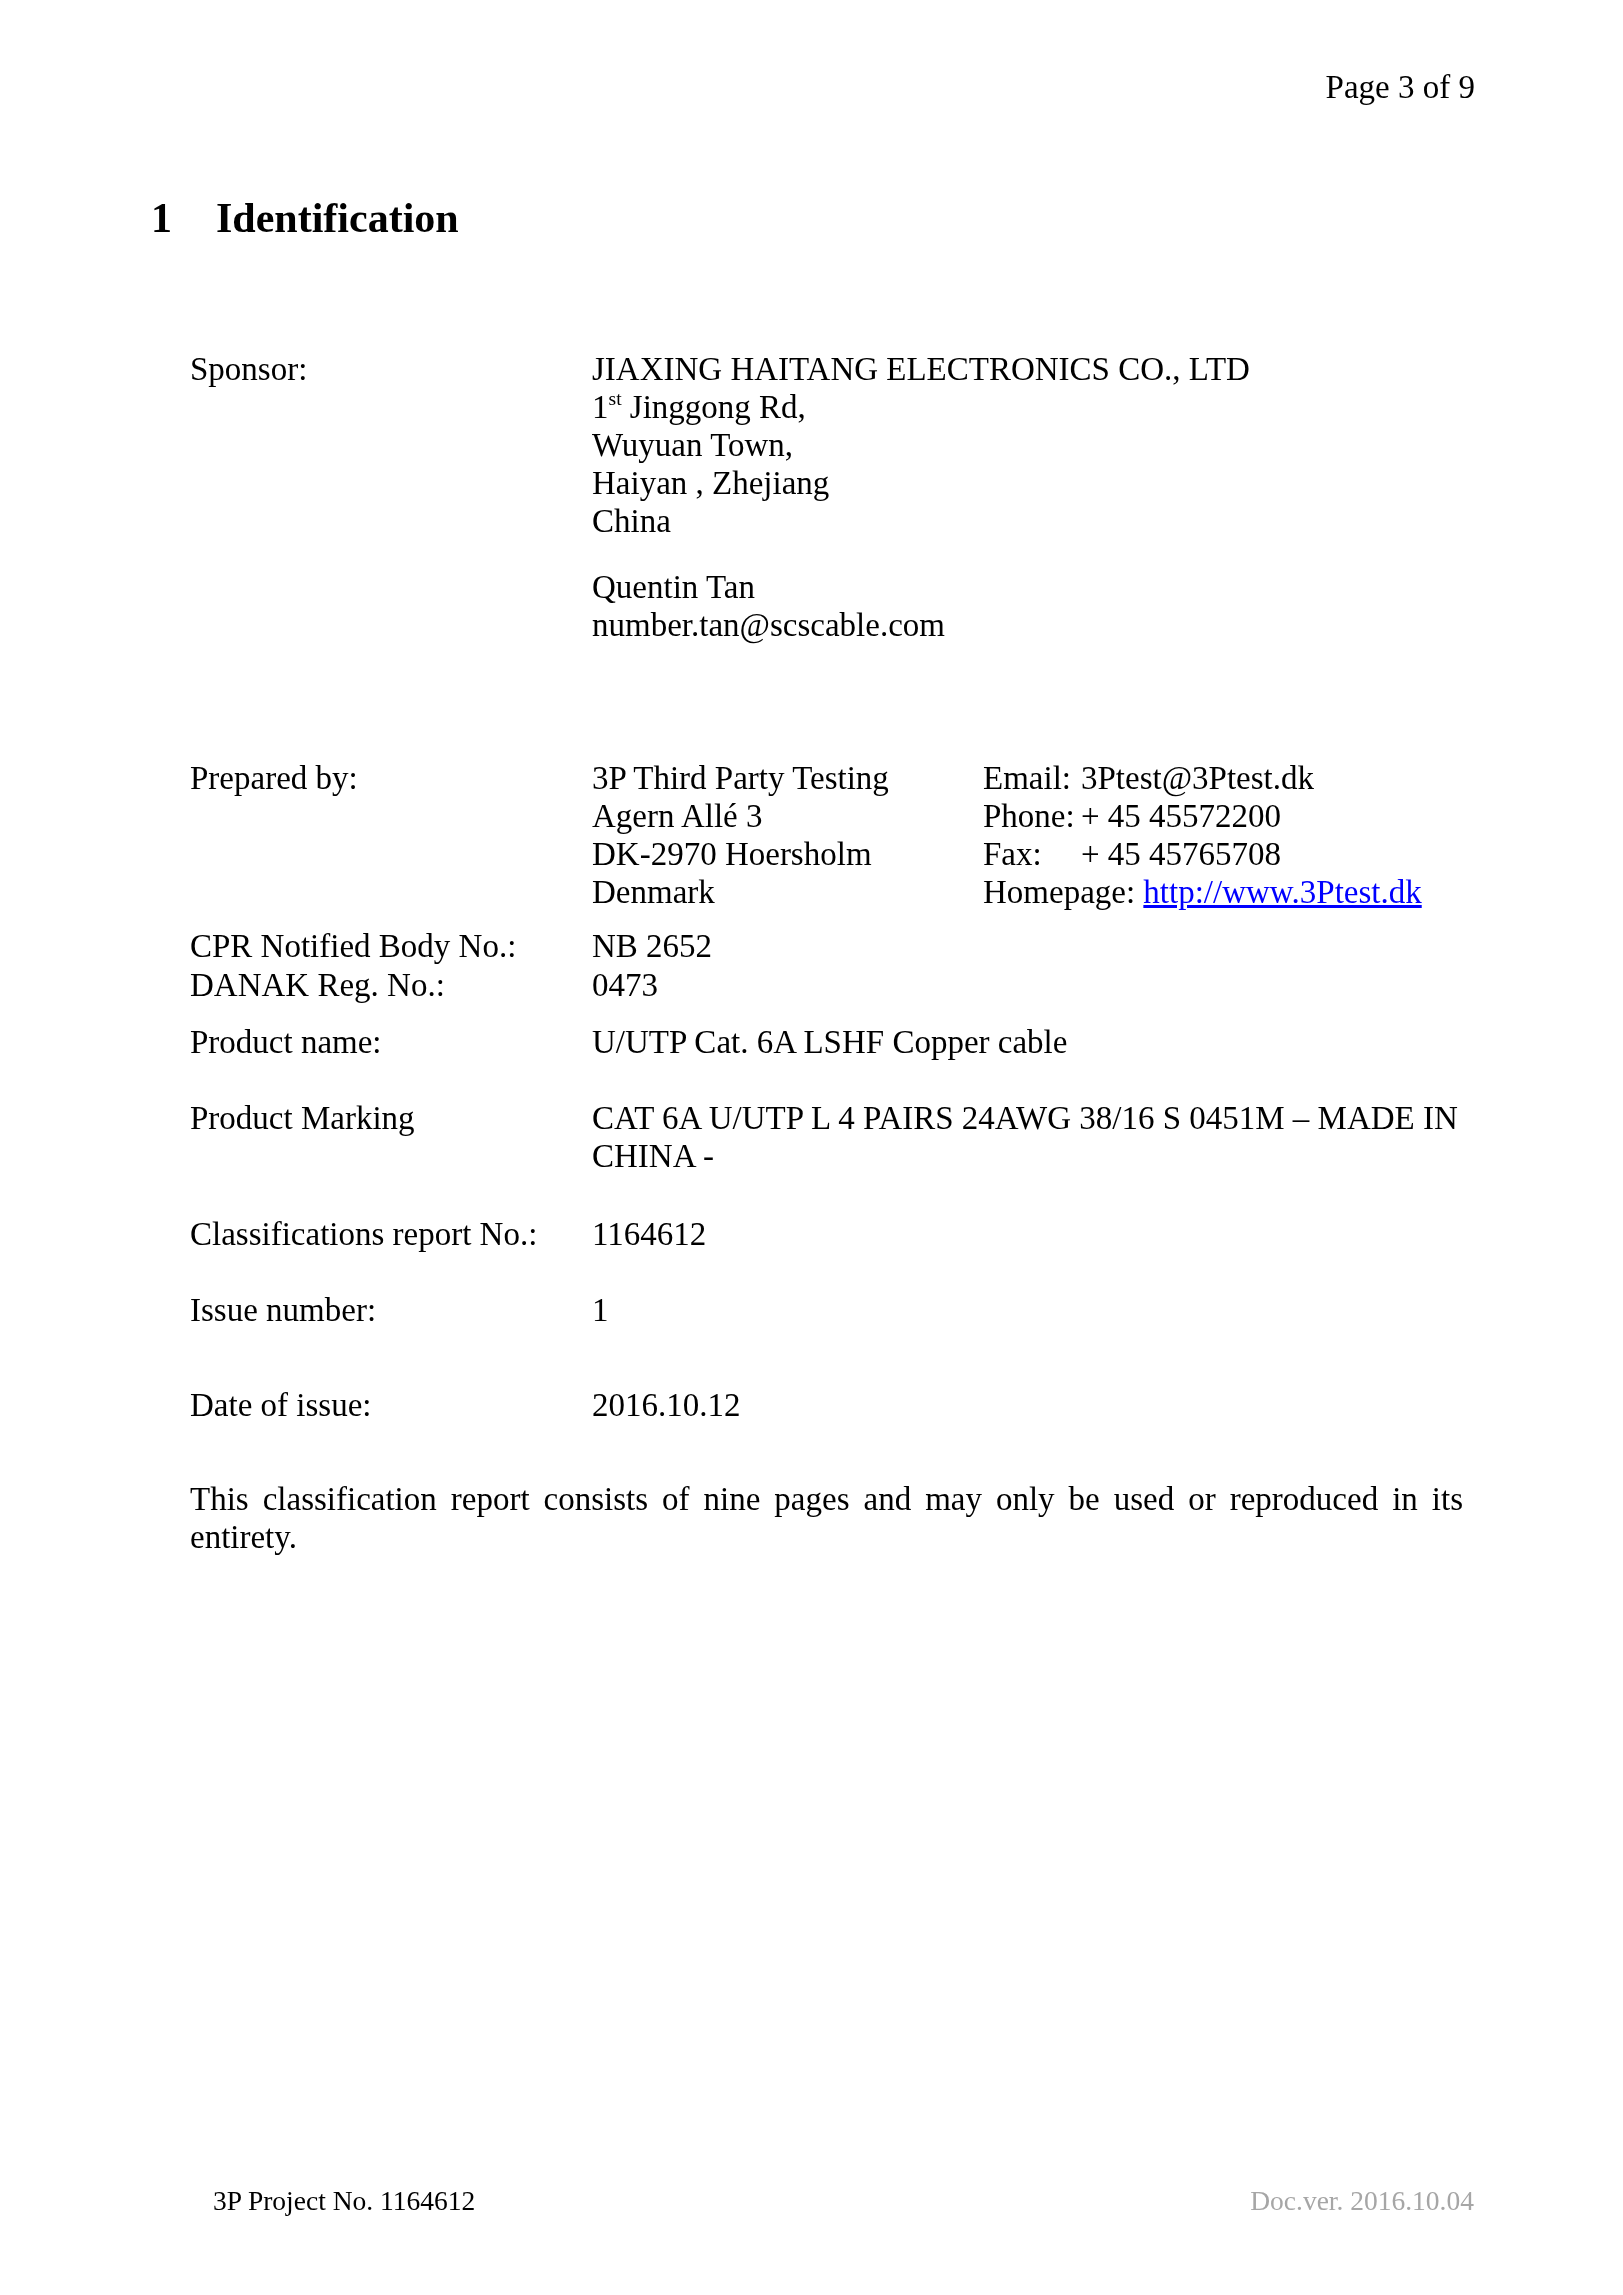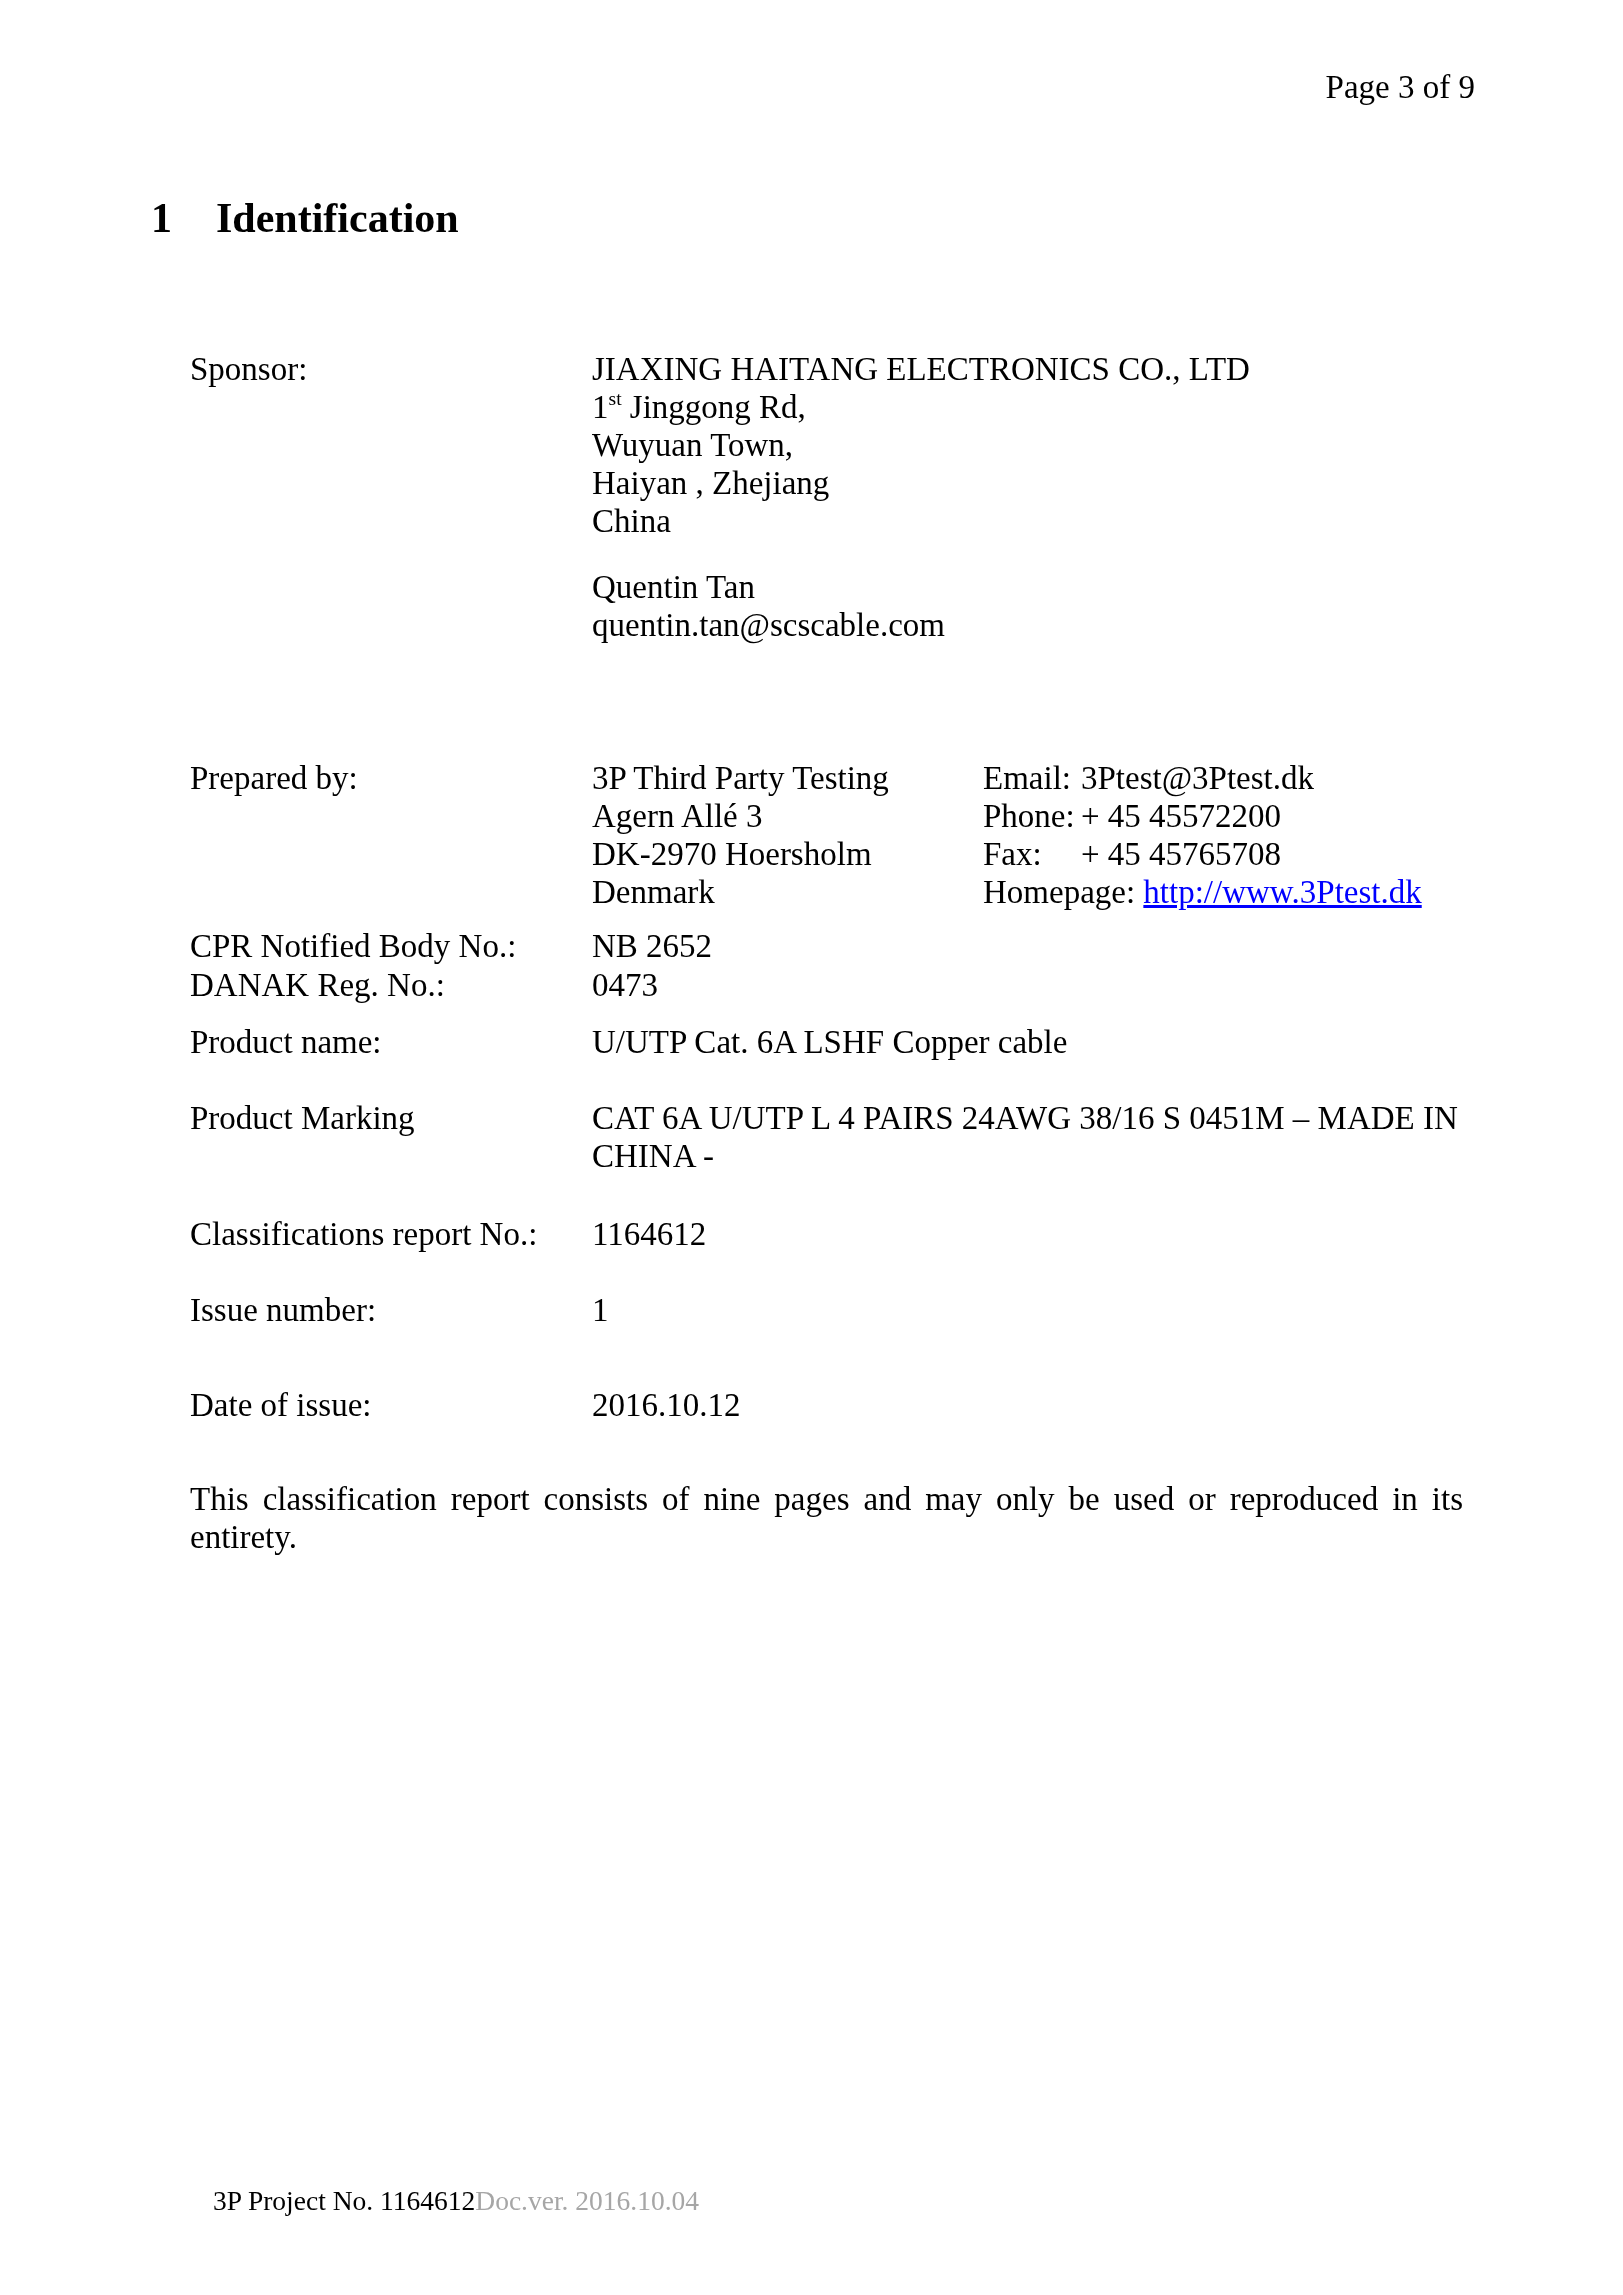--- a/index.html
+++ b/index.html
@@ -66,20 +66,21 @@
     left: 190px;
     width: 1273px;
     text-align: justify;
   }
 
   .footer {
     top: 2184px;
     left: 213px;
     right: 149px;
     display: flex;
+    justify-content: space-between;
     font-size: 27.5px;
     line-height: 33px;
   }
   .footer .doc-ver { color: #a6a6a6; }
 
   sup {
     font-size: 19.6px;
     line-height: 0;
     vertical-align: baseline;
     position: relative;
@@ -105,21 +106,21 @@
   <div class="abs sponsor-block row">
     <div class="label">Sponsor:</div>
     <div class="value">
       <div>JIAXING HAITANG ELECTRONICS CO., LTD</div>
       <div><span>1</span><sup>st</sup><span> Jinggong Rd,</span></div>
       <div>Wuyuan Town,</div>
       <div>Haiyan , Zhejiang</div>
       <div>China</div>
       <div class="contact-sub">
         <div>Quentin Tan</div>
-        <div>quentin.tan@scscable.com</div>
+        <div>number.tan@scscable.com</div>
       </div>
     </div>
   </div>
 
   <div class="abs prepared-block row">
     <div class="label">Prepared by:</div>
     <div class="addr">
       <div>3P Third Party Testing</div>
       <div>Agern Allé 3</div>
       <div>DK-2970 Hoersholm</div>

